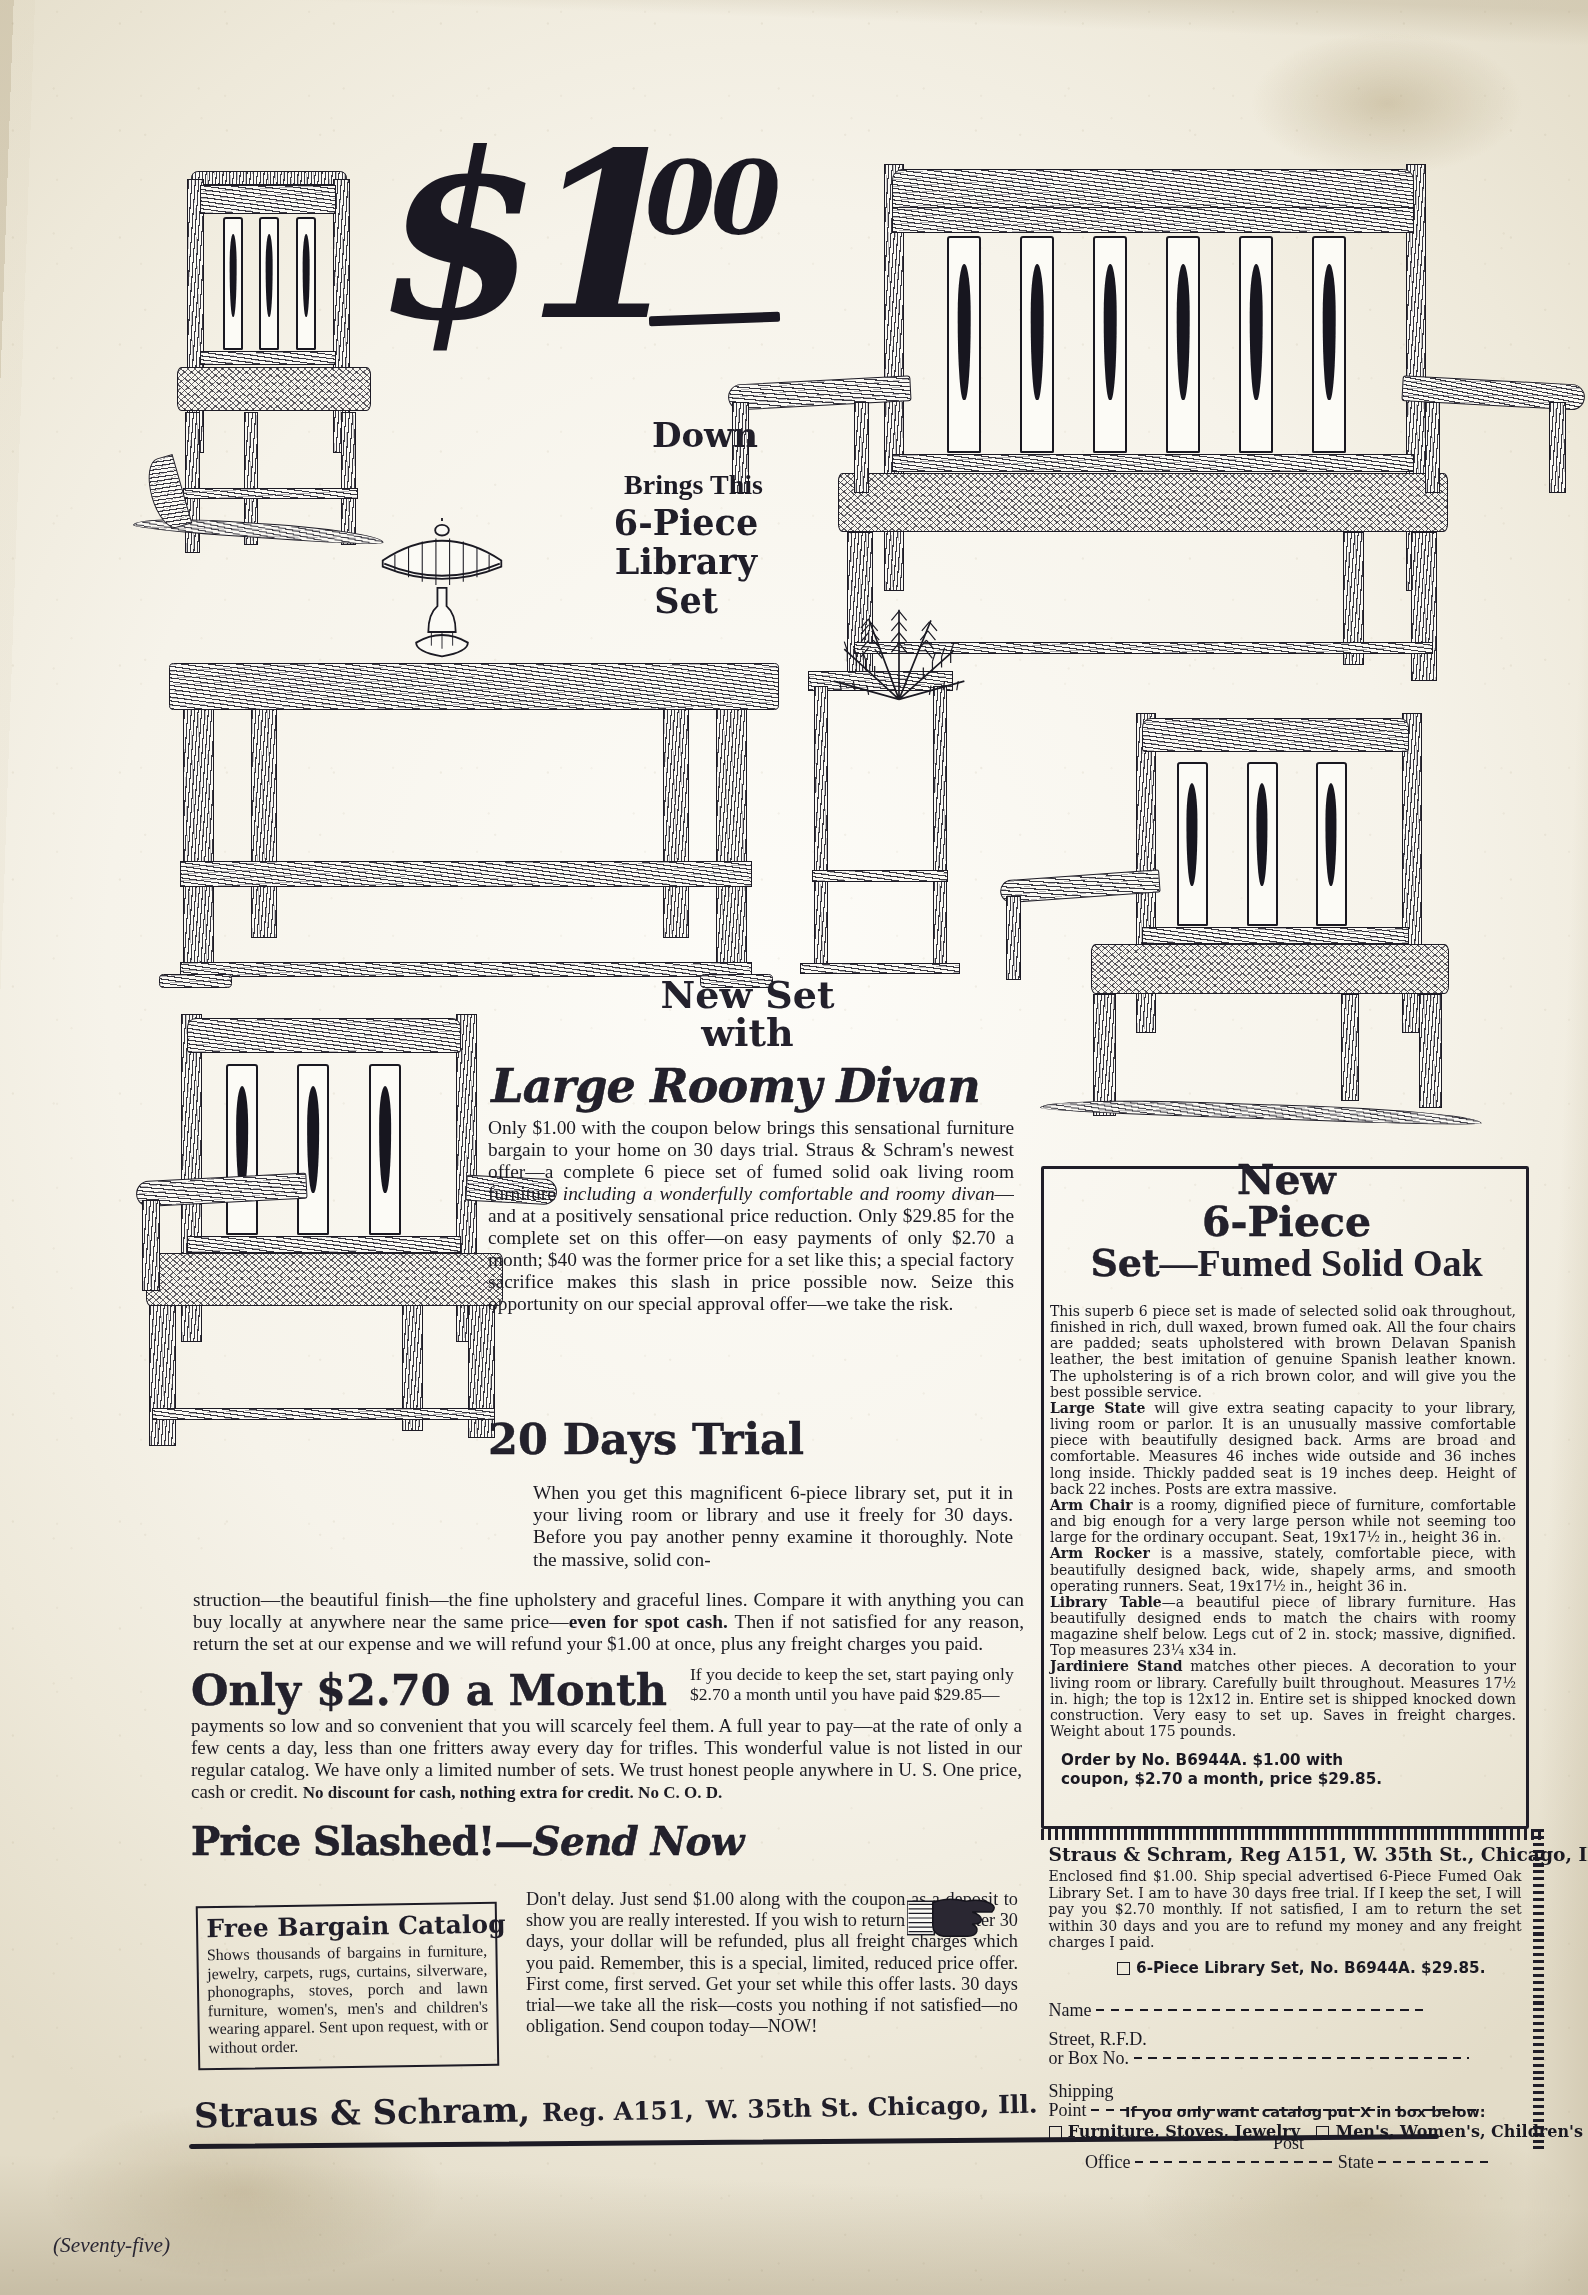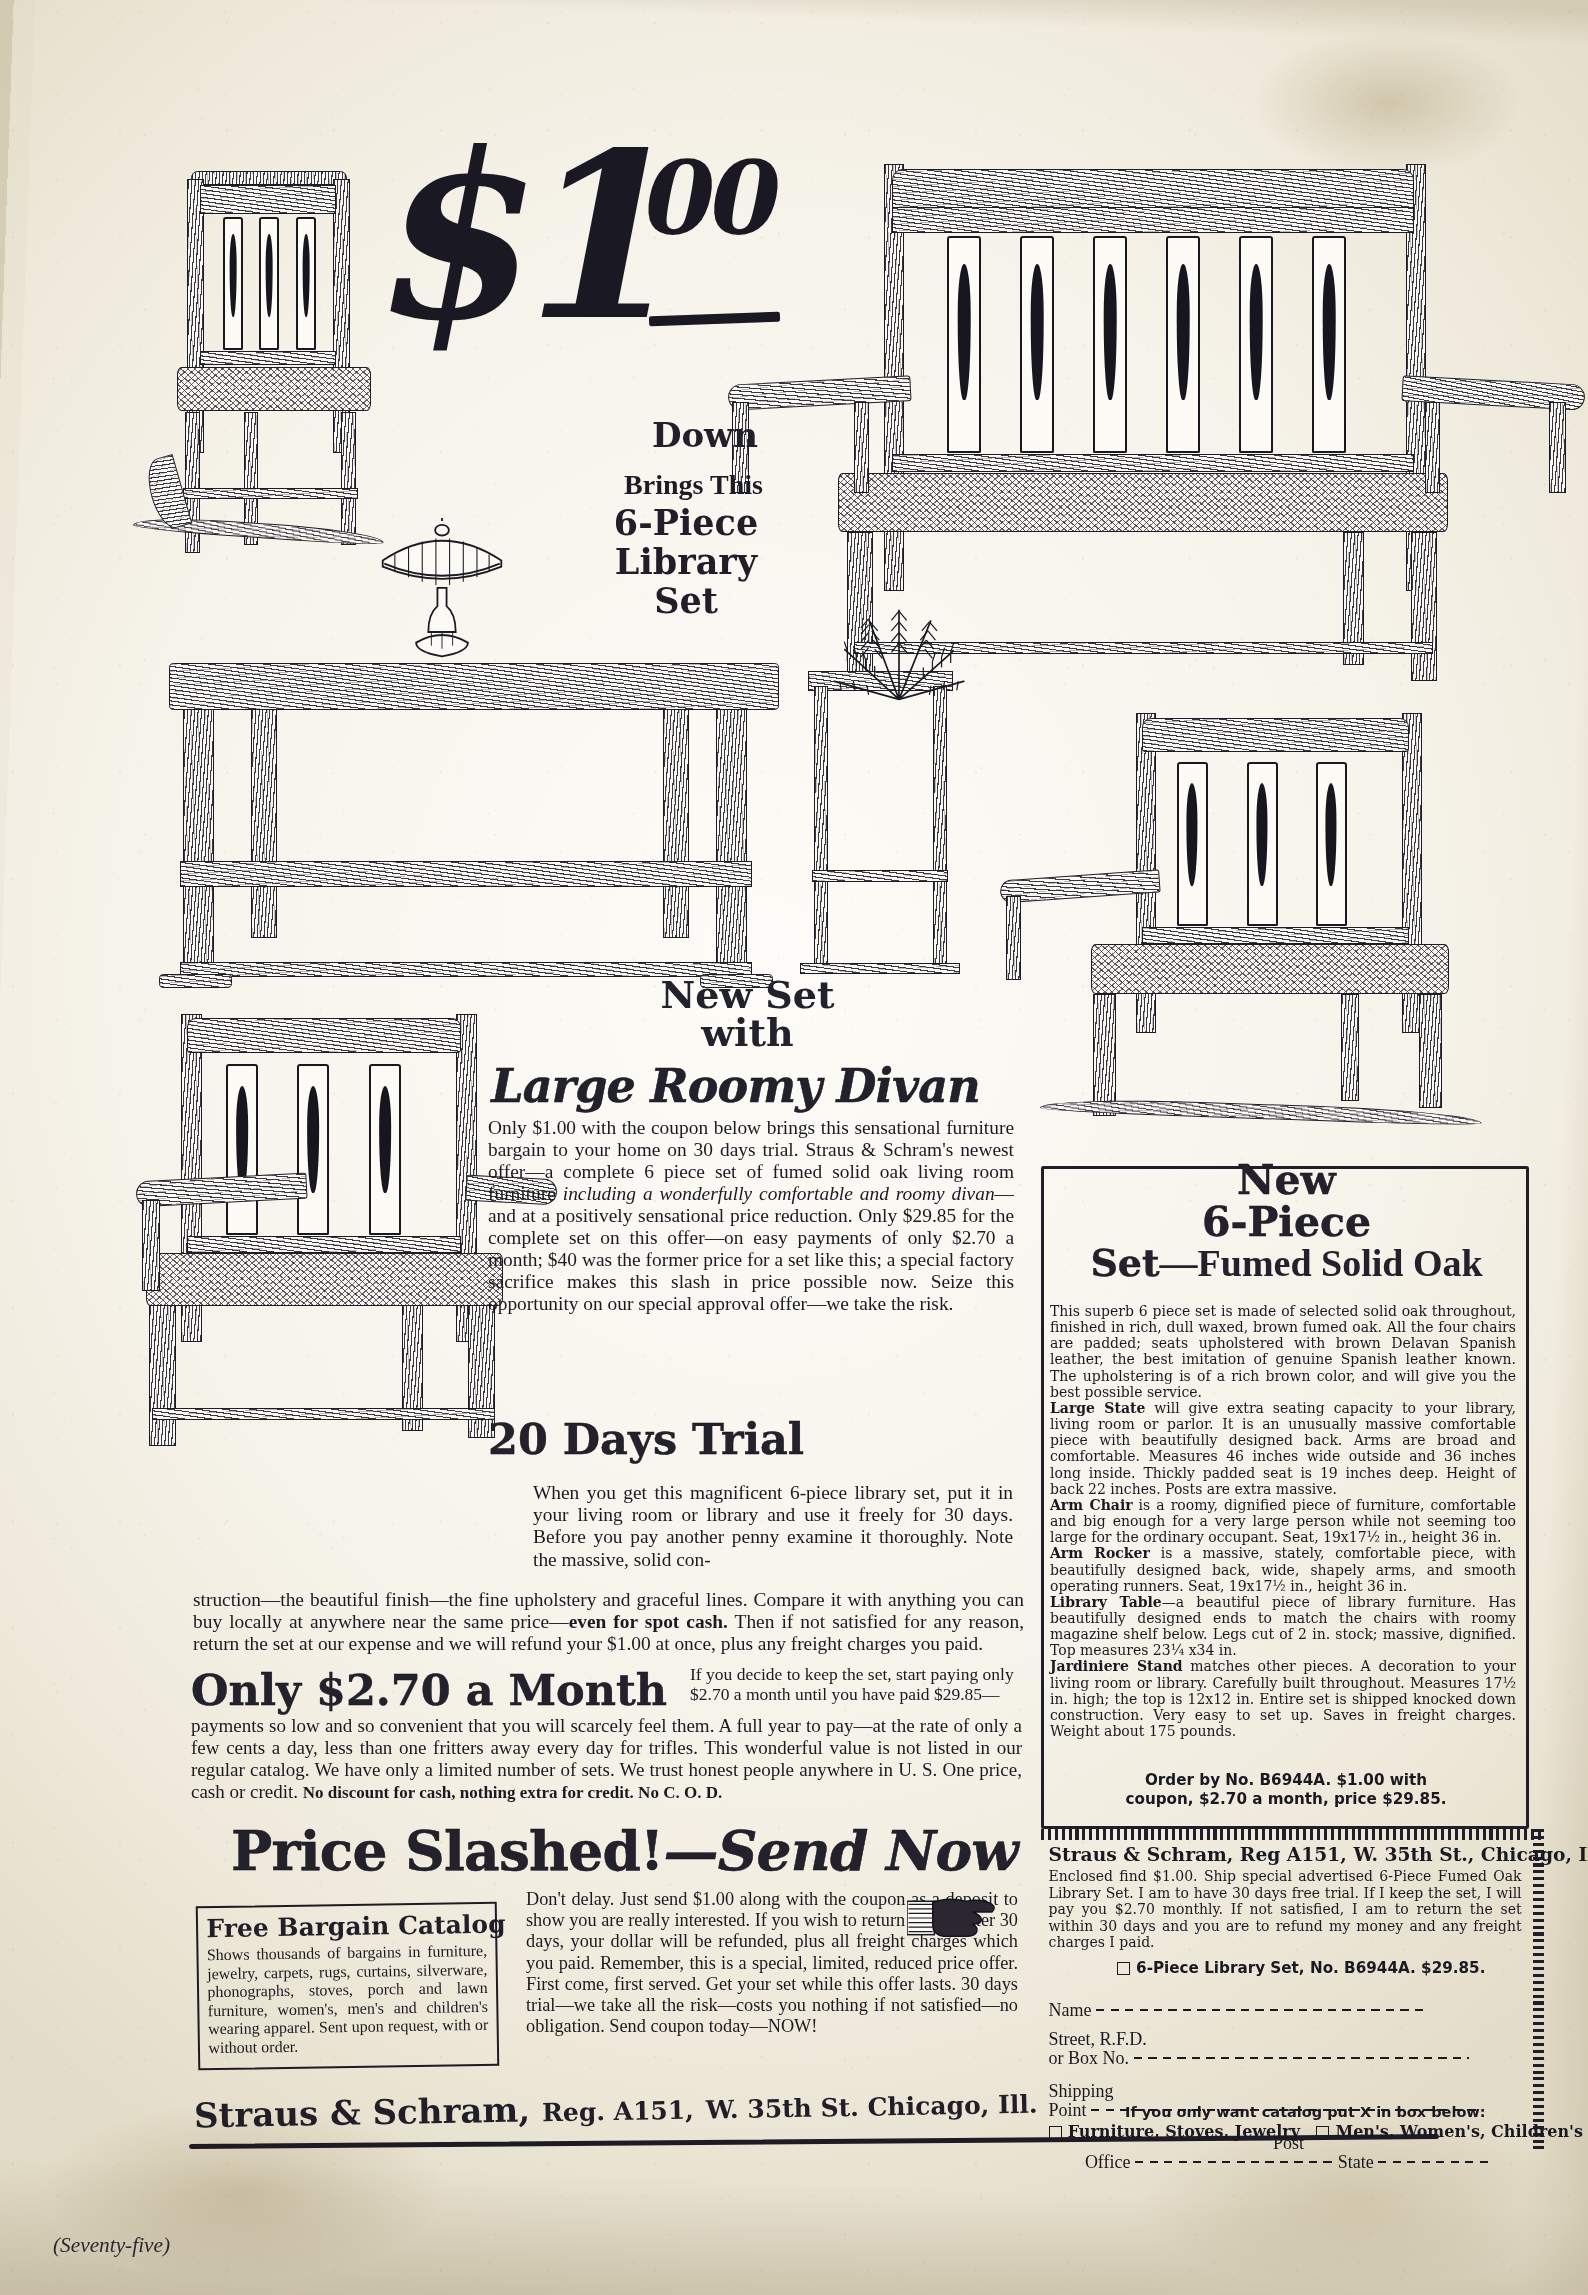--- a/index.html
+++ b/index.html
@@ -140,22 +140,22 @@
     font-size:17.5px;line-height:1.14;text-align:left;
   }
   #bodyC{
     position:absolute;left:191px;top:1715px;width:831px;
     font-size:19px;line-height:1.15;
   }
   #bodyC .tiny{font-size:17px;font-weight:700;}
 
   #slashed{
     position:absolute;left:191px;top:1818px;width:838px;
-    font-family:"DejaVu Serif", serif;font-weight:700;font-size:55px;color:#23212c;
-    -webkit-text-stroke:0.5px #14131b;letter-spacing:-0.8px;white-space:nowrap;margin-left:40px;
+    font-family:"DejaVu Serif", serif;font-weight:700;font-size:39px;color:#23212c;
+    -webkit-text-stroke:0.5px #14131b;letter-spacing:-0.8px;white-space:nowrap;
   }
   #slashed .ital{font-style:italic;}
 
   
   #catbox{
     position:absolute;left:197px;top:1904px;width:301px;height:164px;
     border:2.3px solid #1d1b25;box-sizing:border-box;padding:6.1px 8.4px;
     transform:rotate(-.9deg);
   }
   #catbox .t{
@@ -202,22 +202,22 @@
   #rhead .l3{font-size:38px;line-height:1.02;white-space:nowrap;}
   #rhead .l3 .thin{font-family:"Liberation Serif", serif;font-weight:700;-webkit-text-stroke:0;}
   #rbody{
     position:absolute;left:1050px;top:1303px;width:466px;
     font-family:"DejaVu Serif", serif;
     font-size:14px;line-height:1.155;color:#1a1922;text-align:justify;
   }
   #rbody b{font-weight:700;}
   #rbody p{margin:0;}
   #rorder{
-    position:absolute;left:1061px;top:1751px;width:450px;text-align:center;
-    font-family:"DejaVu Sans", sans-serif;font-weight:700;font-size:15.2px;line-height:1.25;color:#1a1922;margin-top:20px;
+    position:absolute;left:1061px;top:1751px;width:450px;text-align:left;
+    font-family:"DejaVu Sans", sans-serif;font-weight:700;font-size:15.2px;line-height:1.25;color:#1a1922;
   }
 
   
   #dots{
     position:absolute;left:1041px;top:1829px;width:503px;height:10.7px;
     background:repeating-linear-gradient(90deg,#201e29 0 3px,transparent 3px 6.9px);
   }
   #dotsR{
     position:absolute;left:1533px;top:1829px;width:10.7px;height:320px;
     background:repeating-linear-gradient(180deg,#201e29 0 3px,transparent 3px 6.9px);

